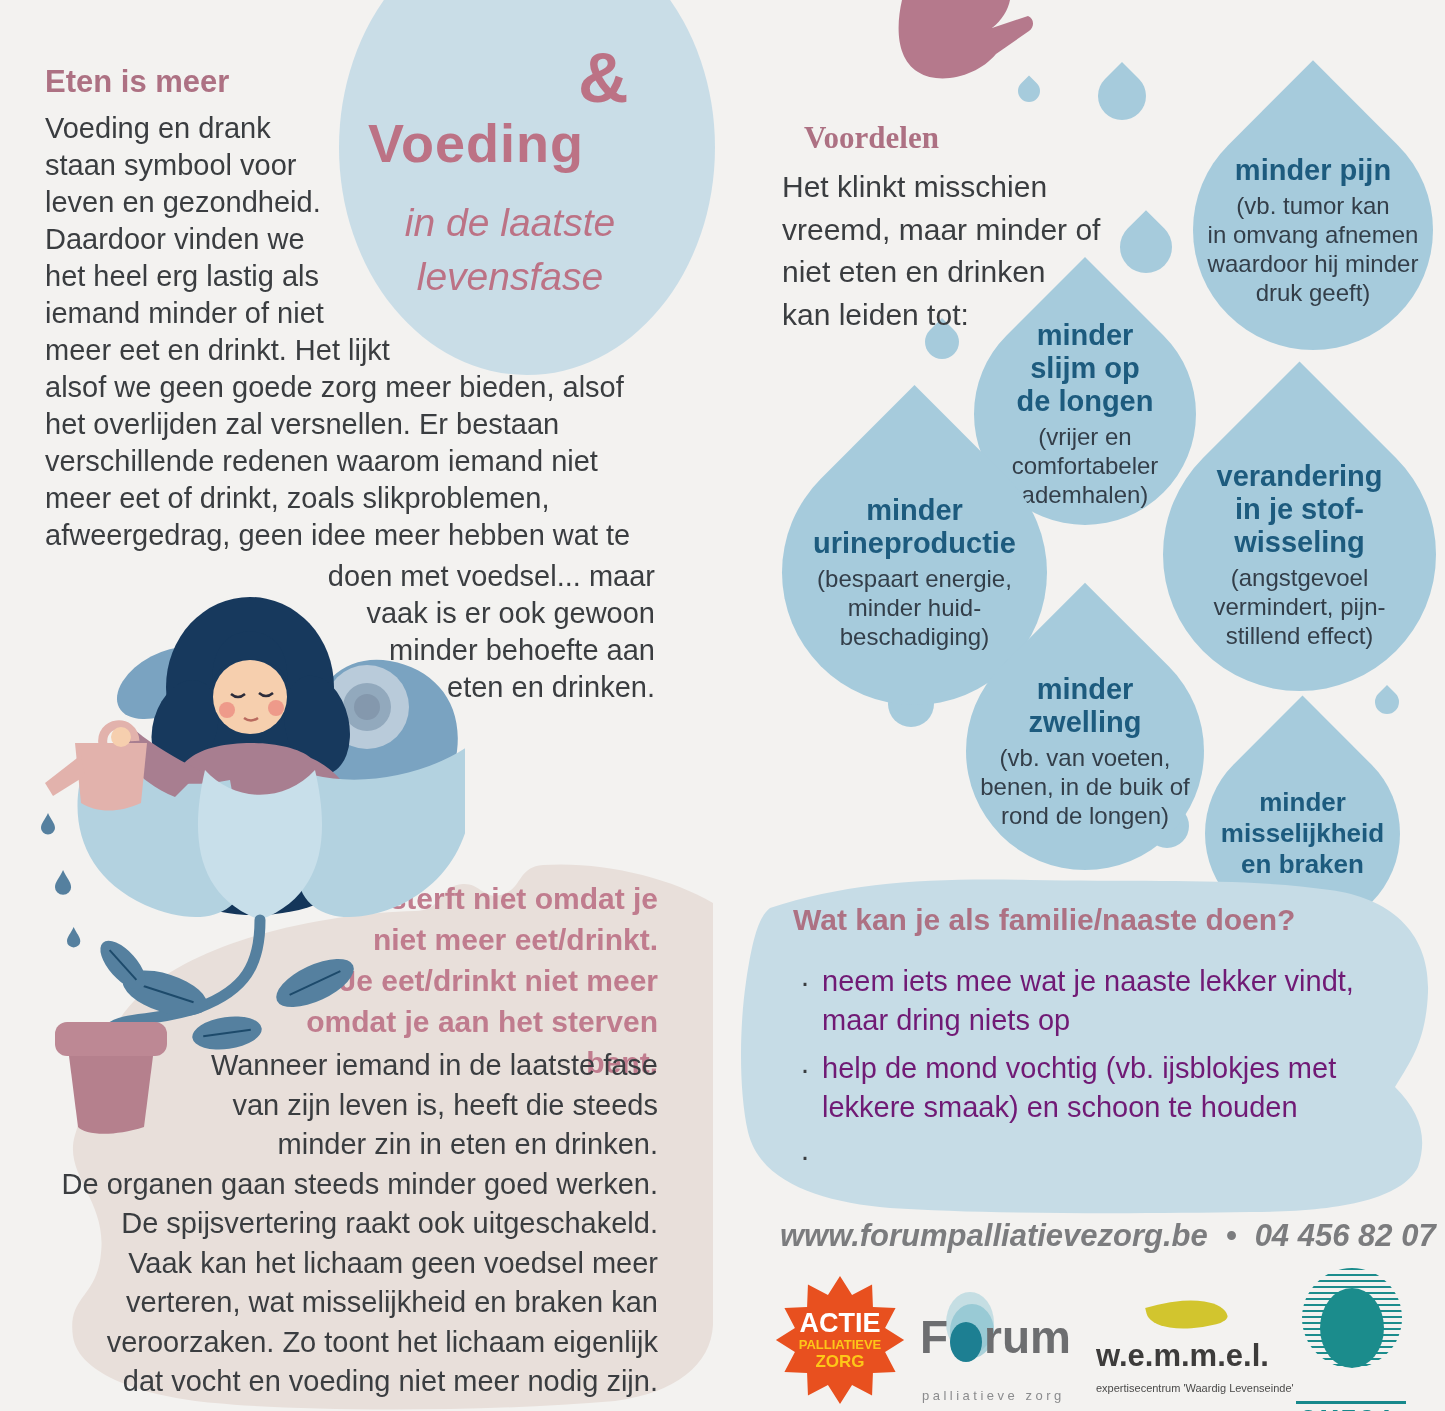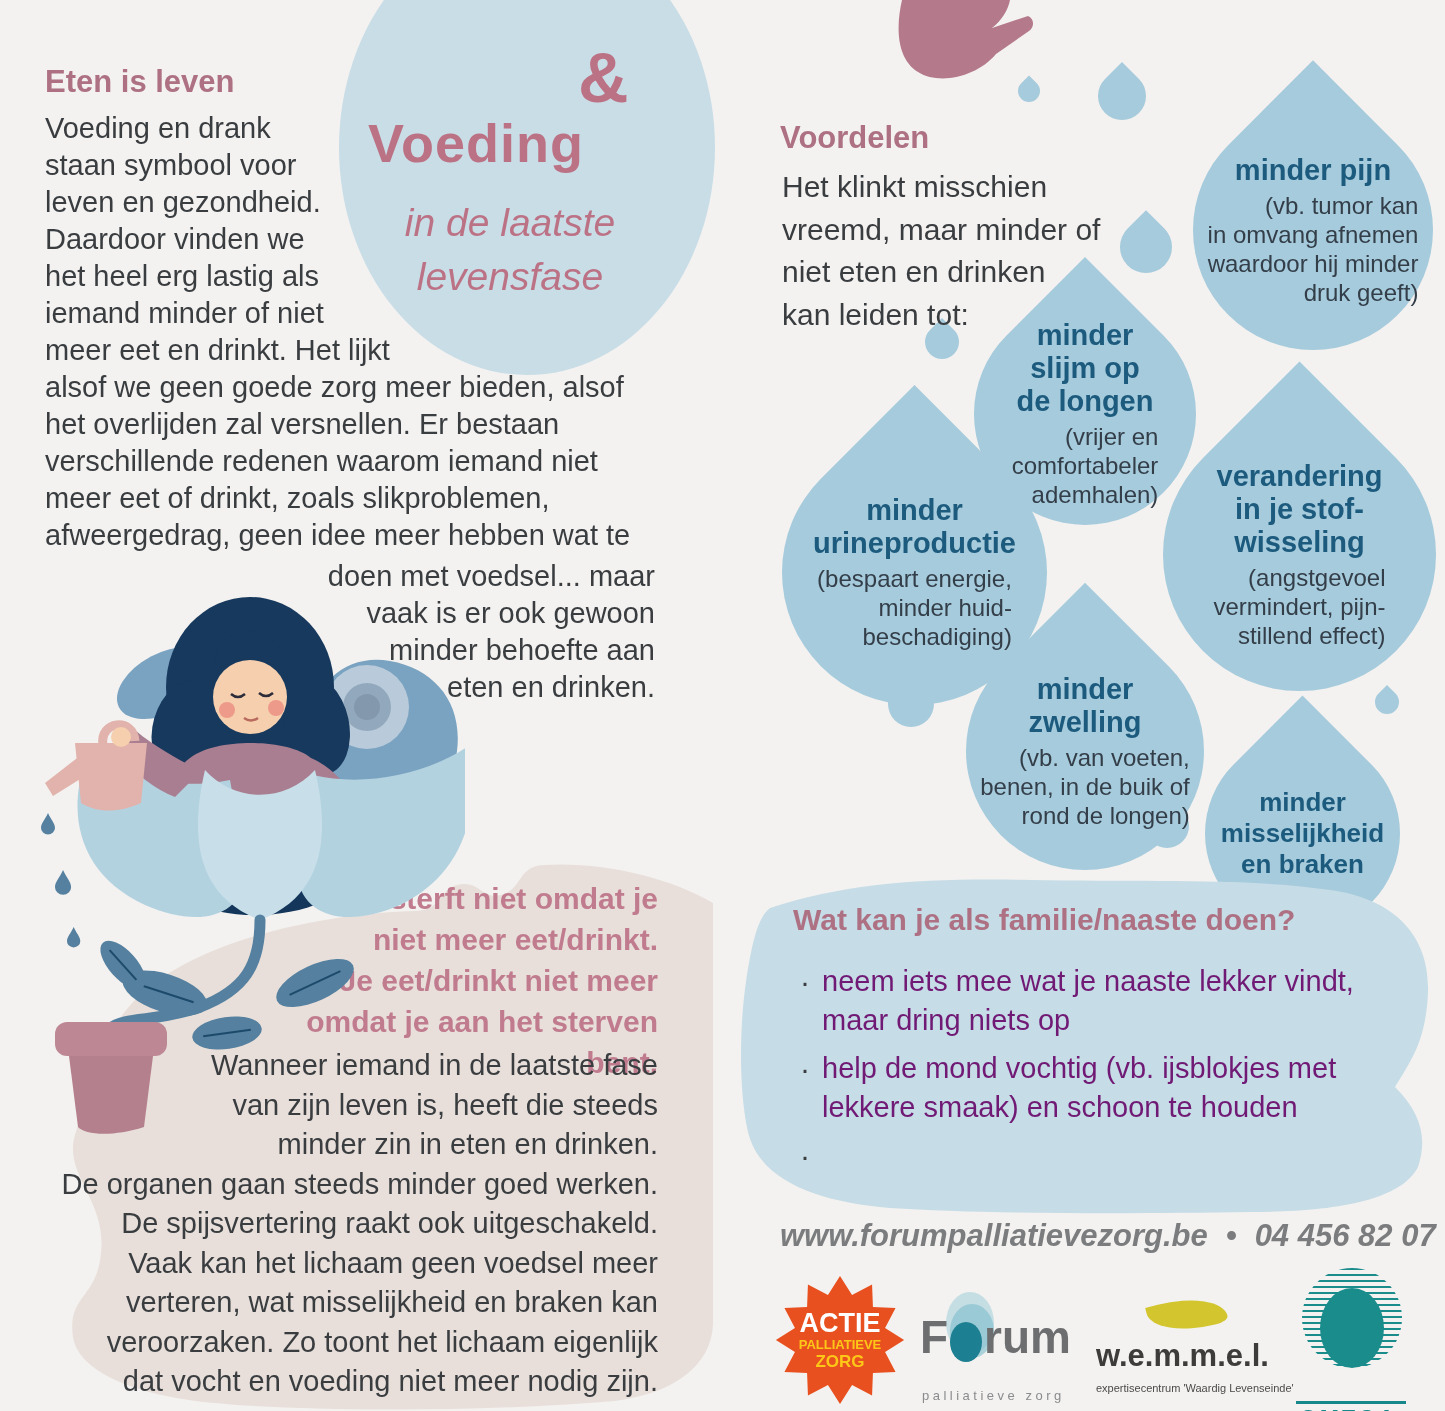--- a/index.html
+++ b/index.html
@@ -15,21 +15,21 @@
   .title-amp{color:#bc7285;font-weight:bold;font-size:70px;}
   .title-sub{color:#bc7285;font-style:italic;font-size:39px;line-height:54px;text-align:center;}
   .quote{color:#c07c8e;font-weight:bold;font-size:30px;line-height:41px;text-align:right;}
   .right-align{text-align:right;}
   .intro{color:#3a3d40;font-size:30px;line-height:42.5px;}
   
   .bigdrop{position:absolute;}
   .bigdrop .shape{position:absolute;left:0;top:0;width:100%;height:100%;background:#a6cbdc;border-radius:0 50% 50% 50%;transform:rotate(45deg);}
   .bigdrop .drop-text{position:absolute;left:0;top:0;width:100%;height:100%;display:flex;flex-direction:column;align-items:center;justify-content:center;text-align:center;}
   .drop-title{color:#1d5b7e;font-weight:bold;font-size:29px;line-height:33px;white-space:pre-line;}
-  .drop-sub{color:#333e49;font-size:24px;line-height:29px;white-space:pre-line;margin-top:4px;text-align:right;}
+  .drop-sub{color:#333e49;font-size:24px;line-height:29px;white-space:pre-line;margin-top:4px;}
   .minidrop{position:absolute;background:#a6cbdc;border-radius:0 50% 50% 50%;transform:rotate(45deg);}
   
   .bullet-row{display:flex;margin-bottom:9px;}
   .bullet-mark{color:#3a3d40;font-size:30px;line-height:39px;width:22px;}
   .bullet-text{color:#701a75;font-size:29px;line-height:39px;white-space:pre-line;}
   .footer-line{color:#7b7c7e;font-weight:bold;font-style:italic;font-size:31px;display:flex;gap:18px;}
   
   .actie-text{position:absolute;left:0;top:0;width:100%;height:100%;display:flex;flex-direction:column;align-items:center;justify-content:center;}
   .actie-l1{color:#fff;font-weight:bold;font-size:27px;line-height:28px;}
   .actie-l2{color:#fdc718;font-weight:bold;font-size:13px;line-height:16px;}
@@ -51,21 +51,21 @@
 
 <div class="page">
 
   <div class="abs" style="left:339px;top:-80px;width:376px;height:455px;background:#c9dde7;border-radius:50%;"></div>
 
   <div class="abs title-amp" style="left:578px;top:38px;">&amp;</div>
   <div class="abs title-word" style="left:368px;top:112px;">Voeding</div>
   <div class="abs title-sub pre" style="left:350px;top:196px;width:320px;">in de laatste
 levensfase</div>
 
-  <div class="abs mauve-head" style="left:45px;top:64px;">Eten is leven</div>
+  <div class="abs mauve-head" style="left:45px;top:64px;">Eten is meer</div>
 
   <div class="abs body-text pre right-align" style="left:305px;top:558px;width:350px;">doen met voedsel... maar
 vaak is er ook gewoon
 minder behoefte aan
 eten en drinken.</div>
   <div class="abs body-text pre" style="left:45px;top:110px;width:645px;">Voeding en drank
 staan symbool voor
 leven en gezondheid.
 Daardoor vinden we
 het heel erg lastig als
@@ -163,21 +163,21 @@
   <div class="minidrop" style="left:1098px;top:72px;width:48px;height:48px;"></div>
   <div class="minidrop" style="left:1120px;top:221px;width:52px;height:52px;"></div>
   <div class="minidrop" style="left:925px;top:325px;width:34px;height:34px;"></div>
   <div class="minidrop" style="left:888px;top:681px;width:46px;height:46px;"></div>
   <div class="minidrop" style="left:1145px;top:804px;width:44px;height:44px;"></div>
   <div class="minidrop" style="left:1375px;top:690px;width:24px;height:24px;"></div>
   <div class="minidrop" style="left:1322px;top:901px;width:16px;height:16px;"></div>
   <div class="minidrop" style="left:1358px;top:929px;width:18px;height:18px;"></div>
   <div class="minidrop" style="left:1108px;top:973px;width:26px;height:26px;"></div>
 
-  <div class="abs mauve-head" style="left:780px;top:120px;">Voordelen</div>
+  <div class="abs mauve-head" style="left:804px;top:120px;font-family:Liberation Serif, serif;">Voordelen</div>
   <div class="abs intro pre" style="left:782px;top:166px;width:340px;">Het klinkt misschien
 vreemd, maar minder of
 niet eten en drinken
 kan leiden tot:</div>
 
   <div class="bigdrop" style="left:1193px;top:110px;width:240px;height:240px;">
     <div class="shape"></div>
     <div class="drop-text">
       <div class="drop-title">minder pijn</div>
       <div class="drop-sub">(vb. tumor kan

